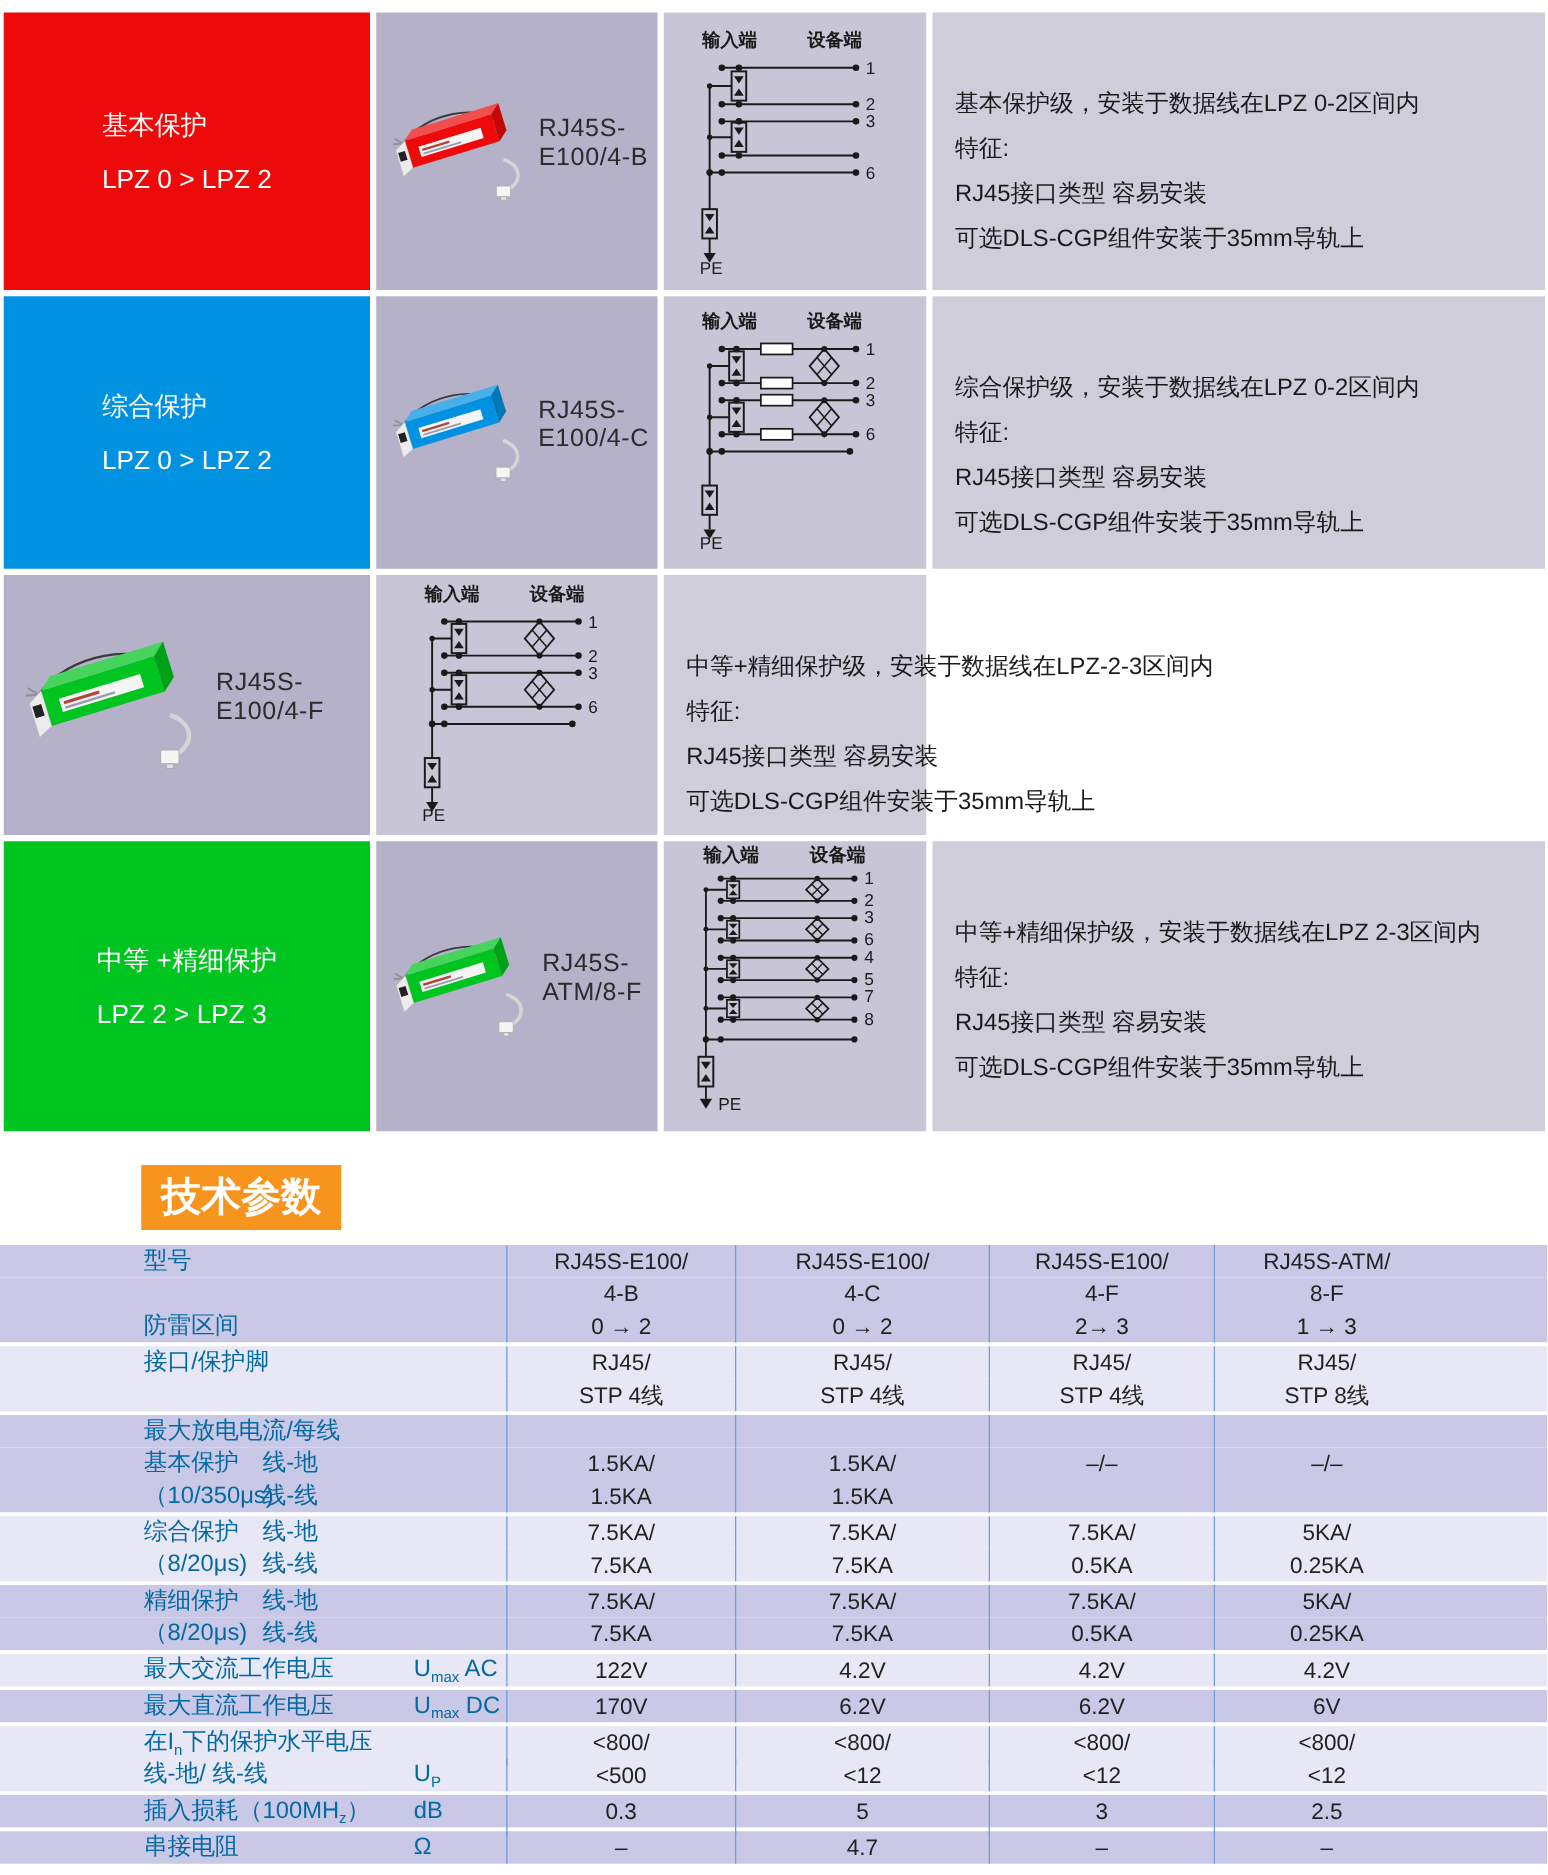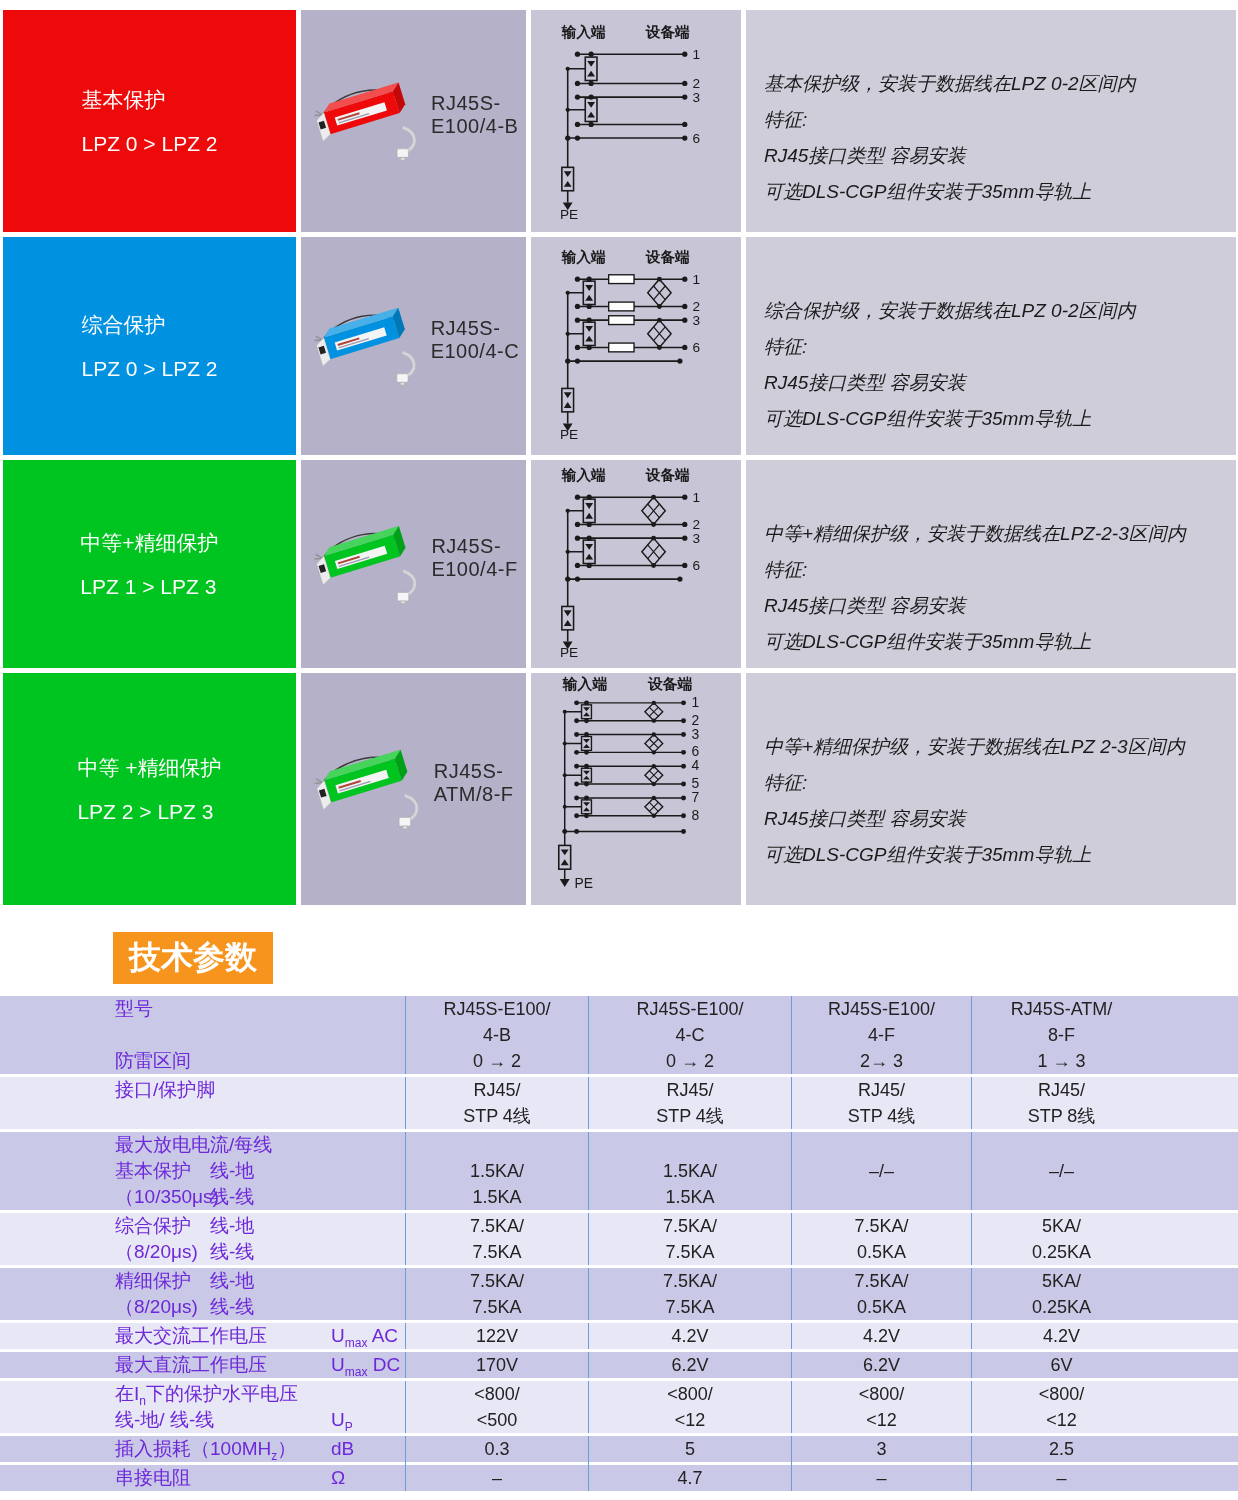--- a/index.html
+++ b/index.html
@@ -6,33 +6,33 @@
   body{width:1238px;height:1500px;background:#fff;overflow:hidden;
        font-family:"Liberation Sans","DejaVu Sans",sans-serif;}
   .top{padding:10px 2px 0 3px;}
   .prow{display:grid;grid-template-columns:293px 225px 210px auto;gap:5px;margin-bottom:5px;}
   .plabel{display:flex;align-items:center;justify-content:center;}
   .plabel-inner{display:flex;flex-direction:column;gap:18px;color:#fff;font-size:21px;text-align:left;}
   .pimg{background:var(--cell_product_bg);display:flex;flex-direction:row;align-items:center;}
   .pimg svg.device{flex:1 1 auto;margin-top:6px;}
   .pmodel{font-size:20px;color:#2b2b2b;letter-spacing:.5px;padding-bottom:12px;}
   .pdiag{background:var(--cell_diagram_bg);display:flex;align-items:center;justify-content:center;}
-  .pdesc{background:var(--cell_desc_bg);padding:56px 0 0 18px;font-size:19px;line-height:36px;color:var(--text_dark);font-style:italic;}
+  .pdesc{background:var(--cell_desc_bg);padding:56px 0 0 18px;font-size:19px;line-height:36px;color:var(--text_dark);}
   .pdesc .dline{white-space:nowrap;}
   .dg-h{font-size:15px;font-weight:bold;fill:#1a1a1a;}
   .dg-n{font-size:14px;fill:#1a1a1a;}
   .dg-pe{font-size:14px;fill:#1a1a1a;}
   .badge{display:inline-block;margin:22px 0 12px 113px;background:var(--badge_bg);color:var(--badge_text);
          font-size:32px;font-weight:bold;padding:4px 16px;}
   .ttable{width:1238px;}
   .trow{display:grid;grid-template-columns:405px 183px 203px 180px 180px;height:26px;line-height:26px;}
   .band-dark{background:var(--stripe_dark);}
   .band-light{background:var(--stripe_light);}
   .band-sep{border-top:3px solid #fff;}
-  .tlabel{position:relative;padding-left:115px;font-size:19px;color:#6d28d9;white-space:nowrap;}
+  .tlabel{position:relative;padding-left:115px;font-size:19px;color:#0369a1;white-space:nowrap;}
   .tlabel .mid{position:absolute;left:210px;top:0;}
   .tlabel .unit{position:absolute;left:310px;top:0;margin-left:21px;}
   .tval{text-align:center;font-size:18px;color:#222;border-left:1.5px solid var(--divider);white-space:nowrap;}
   sub{font-size:12px;}
 </style>
 </head>
 <body>
 
 
 
@@ -228,26 +228,20 @@
     </div>
     <div class="pdesc">
       <div class="dline">综合保护级，安装于数据线在LPZ 0-2区间内</div>
       <div class="dline">特征:</div>
       <div class="dline">RJ45接口类型 容易安装</div>
       <div class="dline">可选DLS-CGP组件安装于35mm导轨上</div>
     </div>
   </div>
 
   <div class="prow" style="height:208px">
-    <div class="plabel" style="background:var(--prod2)">
-      <div class="plabel-inner">
-        <div>中等+精细保护</div>
-        <div>LPZ 1 &gt; LPZ 3</div>
-      </div>
-    </div>
     <div class="pimg">
       <svg class="device" viewBox="0 0 230 160" width="215" height="145">
         <path d="M38,64 C70,18 150,8 172,34" fill="none" stroke="#3a3a3a" stroke-width="2.6"></path>
         <rect x="166" y="26" width="9" height="13" rx="1" fill="#e8d625" transform="rotate(38 170 32)"></rect>
         <path d="M38,64 l-12,-7 M38,64 l-14,1" stroke="#909090" stroke-width="2.4" fill="none"></path>
         <g transform="translate(52,98) rotate(-17)">
           <polygon points="0,0 128,0 128,-40 0,-40" fill="#00c41f"></polygon>
           <polygon points="0,-40 14,-52 142,-52 128,-40" fill="#00c41f"></polygon>
           <polygon points="0,-40 14,-52 142,-52 128,-40" fill="#ffffff" opacity="0.28"></polygon>
           <polygon points="128,0 142,-12 142,-52 128,-40" fill="#00c41f"></polygon>

